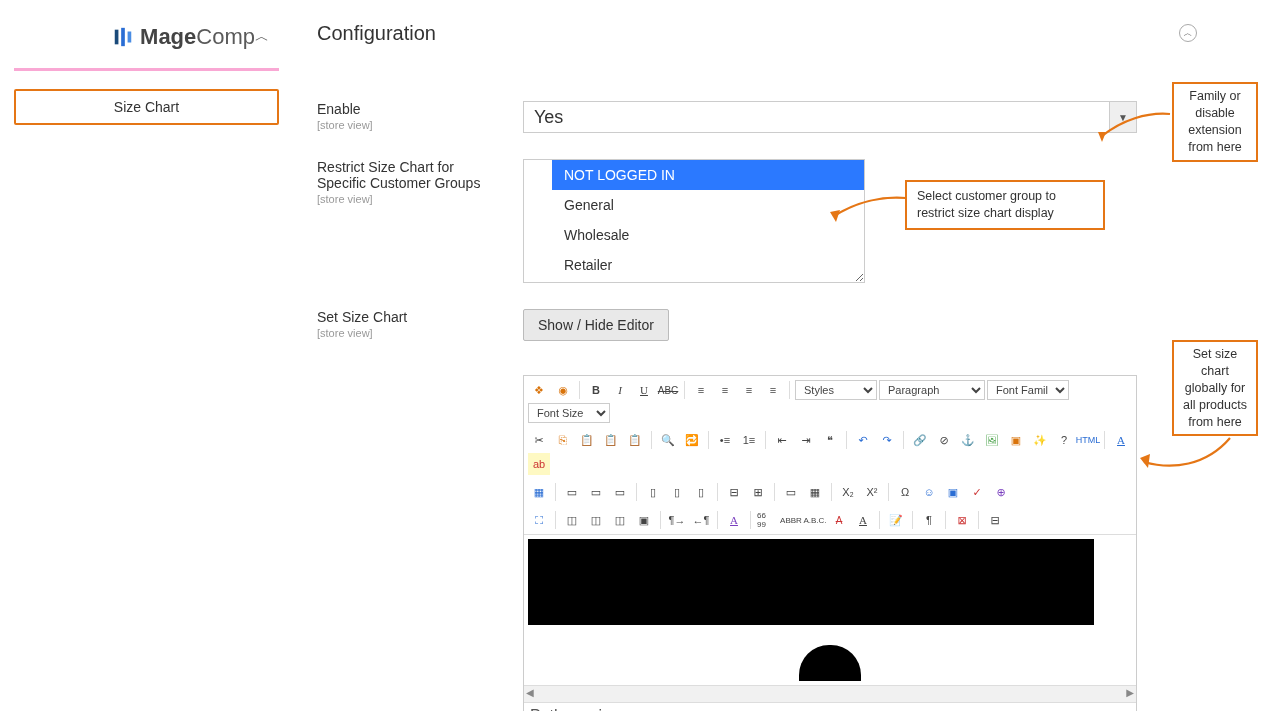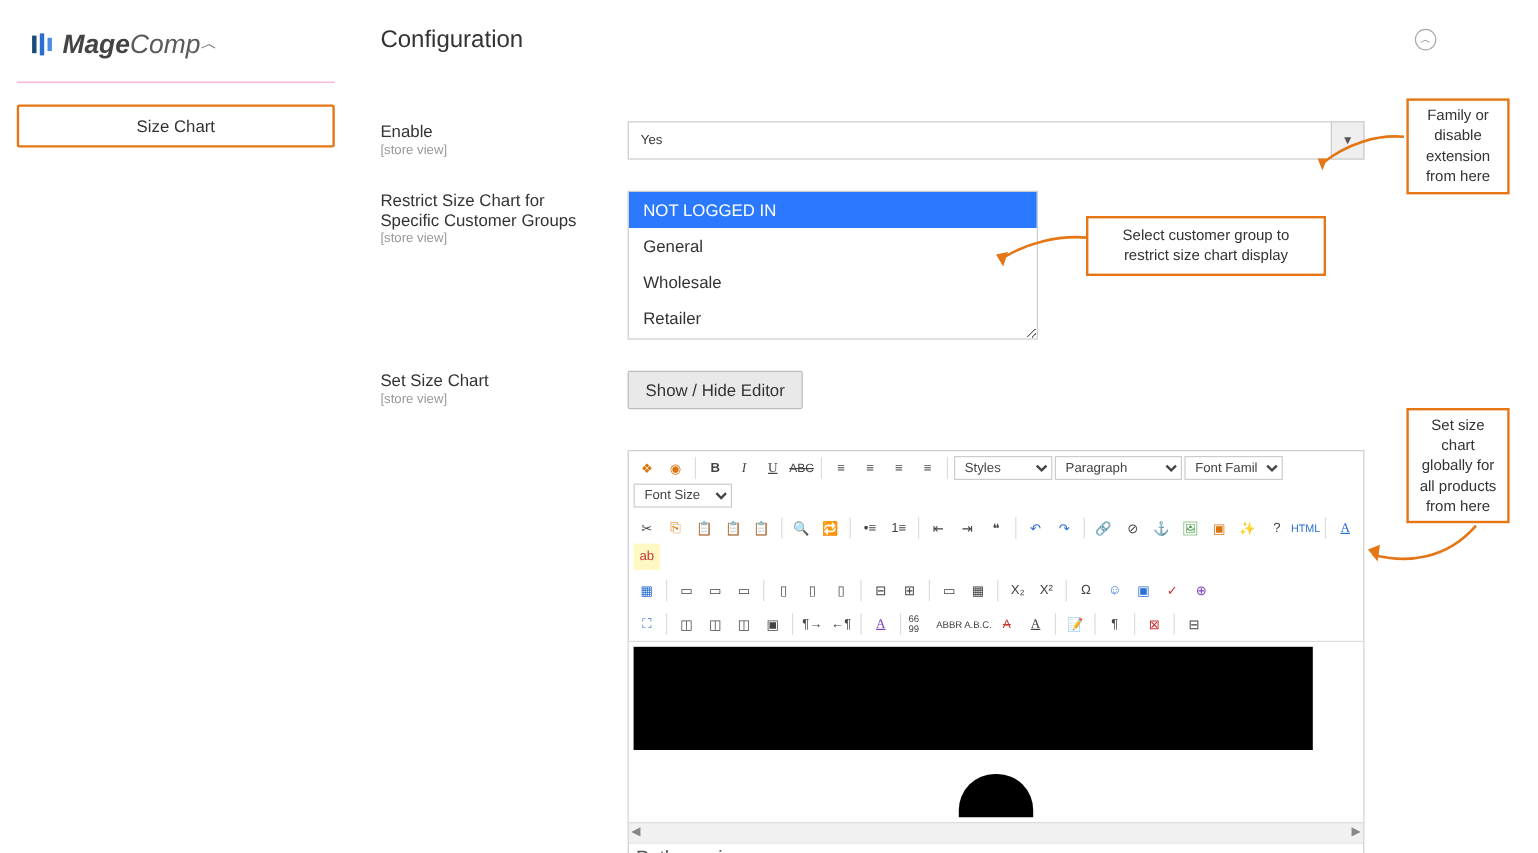--- a/index.html
+++ b/index.html
@@ -1,43 +1,43 @@
 <!DOCTYPE html>
 <html><head>
 <meta charset="utf-8">
 <style>
 * { box-sizing: border-box; margin: 0; padding: 0; }
 body { font-family: "Helvetica Neue", Arial, sans-serif; font-size: 14px; color: #333; background: #fff; width: 1282px; height: 711px; position: relative; overflow: hidden; }
 
 
 .sidebar { position: absolute; left: 14px; top: 10px; width: 265px; }
-.sidebar-header { display: flex; align-items: center; justify-content: flex-start; padding: 14px 10px 18px; border-bottom: 1px solid #f9a8d4; cursor: pointer; font-style: italic; }
+.sidebar-header { display: flex; align-items: center; justify-content: flex-end; padding: 14px 10px 18px; border-bottom: 3px solid #f9a8d4; cursor: pointer; }
 .brand { display: flex; align-items: center; font-size: 22px; color: #5a5a5a; font-weight: 300; }
 .brand-icon { width: 22px; height: 22px; margin-right: 6px; }
 .brand b { font-weight: 600; color: #444; }
 .chevron-up { font-size: 14px; color: #666; }
 .sidebar-item { border: 2px solid #e57615; padding: 8px 10px; border-radius: 2px; margin-top: 18px; cursor: pointer; font-size: 14px; color: #333; text-align: center; }
 
 
 .main { position: absolute; left: 317px; top: 22px; width: 880px; }
 .section-title { font-size: 20px; color: #333; font-weight: 400; }
 .collapse-icon { position: absolute; right: 0; top: 2px; width: 18px; height: 18px; border: 1px solid #aaa; border-radius: 50%; display: flex; align-items: center; justify-content: center; font-size: 9px; color: #666; }
 
 .row { display: flex; align-items: flex-start; margin-top: 26px; }
 .row-label { width: 206px; padding-right: 20px; }
 .row-label .label { font-size: 14px; color: #333; }
 .row-label .scope { font-size: 11px; color: #999; display: block; margin-top: 2px; }
 .row-control { flex: 1; }
 
 .select-wrap { position: relative; width: 614px; }
-.select { width: 100%; height: 32px; border: 1px solid #ccc; background: #fff; padding: 0 10px; font-size: 11px; color: #333; appearance: none; }
+.select { width: 100%; height: 32px; border: 1px solid #ccc; background: #fff; padding: 0 10px; font-size: 18px; color: #333; appearance: none; }
 .select-arrow { position: absolute; right: 0; top: 0; width: 28px; height: 32px; border: 1px solid #ccc; background: #efefef; display: flex; align-items: center; justify-content: center; font-size: 10px; color: #555; pointer-events: none; }
 
 .multiselect { width: 342px; height: 124px; border: 1px solid #ccc; background: #fff; overflow: auto; resize: both; font-size: 14px; }
-.multiselect .opt { padding: 7px 12px; cursor: pointer; }
+.multiselect .opt { padding: 7px 12px; cursor: pointer; margin-left: 28px; }
 .multiselect .opt.selected { background: #2b79ff; color: #fff; }
 
 .btn-toggle { border: 1px solid #bbb; background: #e9e9e9; padding: 7px 14px; font-size: 14px; color: #333; cursor: pointer; border-radius: 2px; }
 
 
 .editor { width: 614px; border: 1px solid #ccc; margin-top: 34px; }
 .toolbar { border-bottom: 1px solid #ddd; }
 .tb-row { display: flex; align-items: center; padding: 3px 4px; flex-wrap: wrap; gap: 2px; }
 .tb-btn { width: 22px; height: 22px; border: 1px solid transparent; display: inline-flex; align-items: center; justify-content: center; font-size: 11px; cursor: pointer; color: #444; }
 .tb-sep { width: 1px; height: 18px; background: #ddd; margin: 0 3px; }
@@ -251,21 +251,21 @@
 <div class="annot" style="left:1172px; top:82px; width:86px">
   <span>Family or disable extension from here</span>
 </div>
 <div class="arrow" style="left:1092px; top:108px;">
   <svg width="80" height="40" viewBox="0 0 80 40">
     <path d="M78 6 C 55 4, 30 12, 10 28"></path>
     <path class="head" d="M6 24 L14 24 L10 34 Z"></path>
   </svg>
 </div>
 
-<div class="annot" style="left:905px; top:180px; width:200px; text-align:center; padding:6px 10px">
+<div class="annot" style="left:905px; top:180px; width:200px; text-align:left; padding:6px 10px">
   <span>Select customer group to restrict size chart display</span>
 </div>
 <div class="arrow" style="left:824px; top:192px;">
   <svg width="84" height="36" viewBox="0 0 84 36">
     <path d="M82 6 C 58 4, 32 10, 10 24"></path>
     <path class="head" d="M6 20 L16 18 L12 30 Z"></path>
   </svg>
 </div>
 
 <div class="annot" style="left:1172px; top:340px; width:86px">

